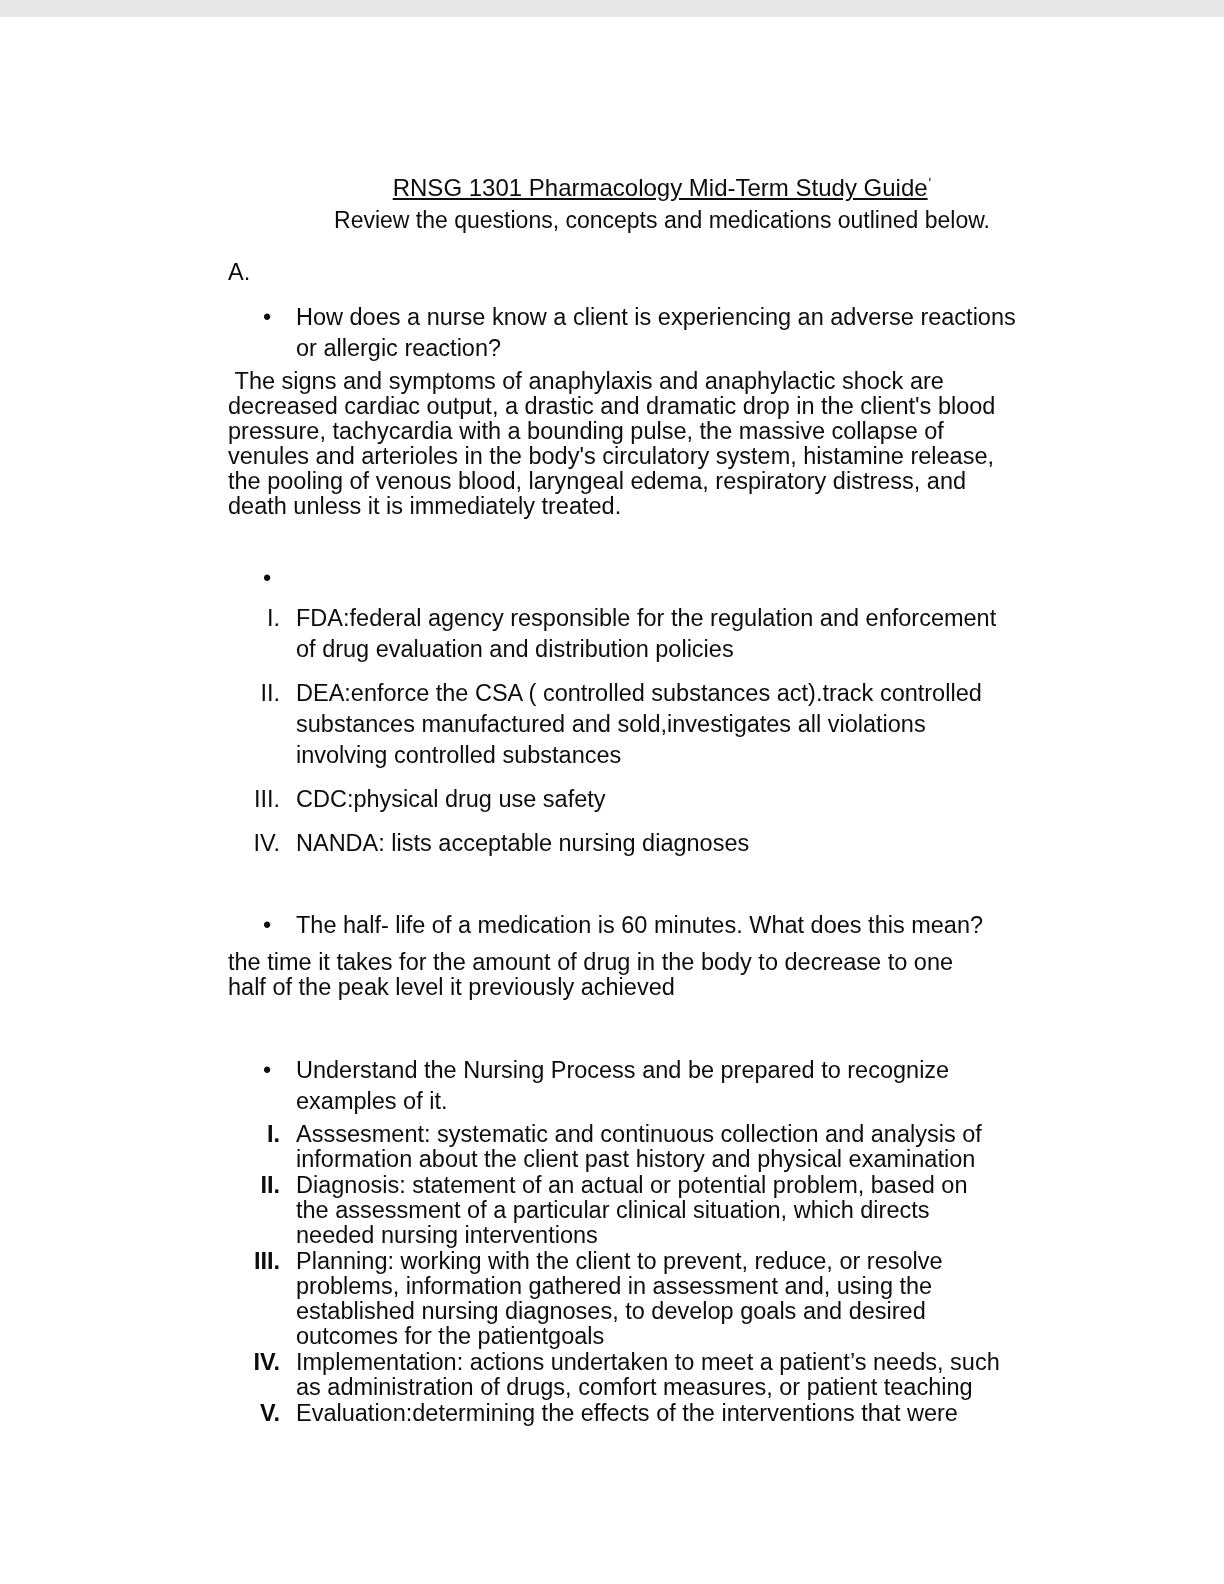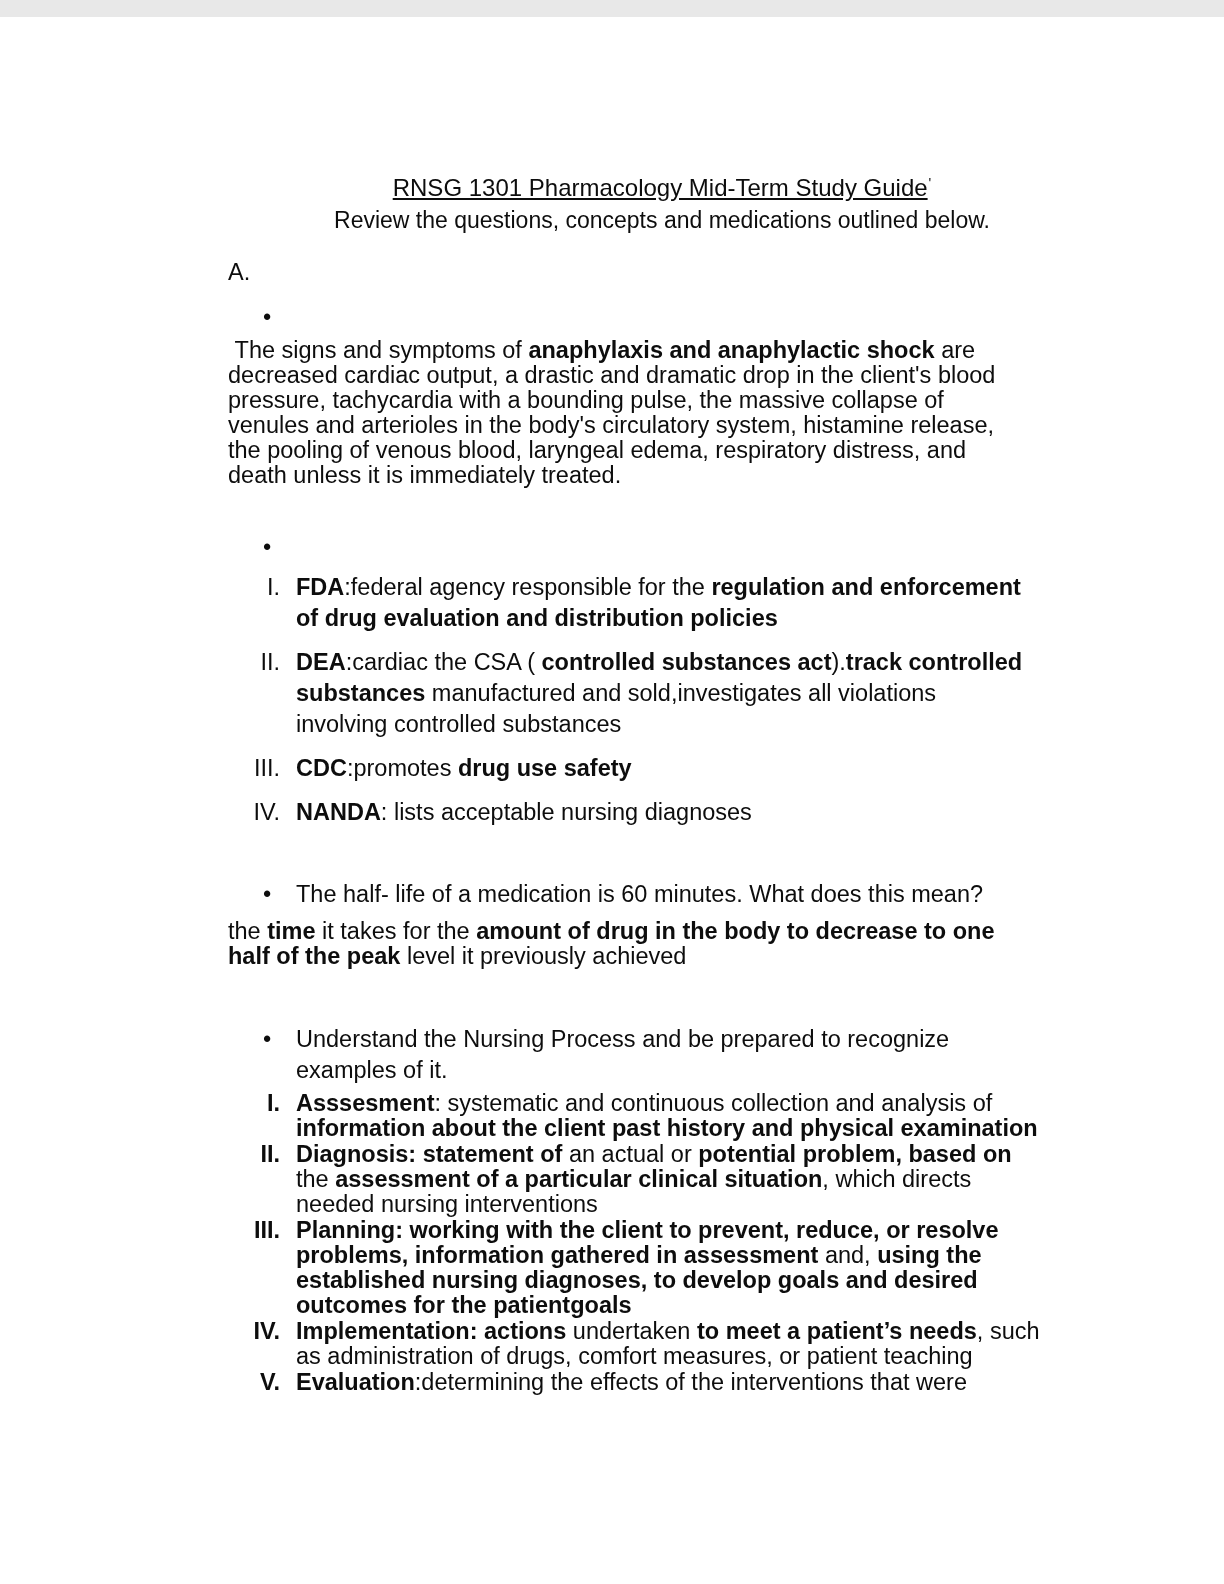--- a/index.html
+++ b/index.html
@@ -4,21 +4,21 @@
 <style>
   html,body{margin:0;padding:0;background:#e8e8e8;}
   .page{
     width:1224px;height:1584px;background:#ffffff;color:#0d0d0d;
     font-family:"Liberation Sans",sans-serif;position:relative;overflow:hidden;
     margin:17px auto;
     padding-left:48px;
   }
   .content{padding:156px 60px 0 180px;}
   .rich,.para{white-space:pre-wrap;}
-  b{font-weight:700;}
+  b{font-weight:400;}
 
   .header{width:868px;text-align:center;font-size:24px;line-height:29px;}
   .utitle{text-decoration:underline;}
   .tmark{font-size:14px;position:relative;top:-8px;margin-left:1px;display:inline-block;text-decoration:none;}
   .subtitle{font-size:23px;}
 
   .section-label{margin-top:22px;font-size:23.5px;line-height:30px;}
 
   .bullet{display:flex;margin-left:35px;font-size:23.5px;line-height:31px;}
   .bullet .marker{flex:none;width:33px;}
@@ -55,47 +55,49 @@
 
     <div class="header">
       <div class="title-line"><span class="utitle"><span>RNSG 1301 Pharmacology Mid-Term Study Guide</span><span class="tmark">'</span></span></div>
       <div class="subtitle">Review the questions, concepts and medications outlined below.</div>
     </div>
 
     <div class="section-label">A.</div>
 
     <div class="bullet q1">
       <span class="marker">•</span>
+      <div class="rich"><span>How does a nurse know a client is experiencing an adverse reactions
+or allergic reaction?</span></div>
     </div>
 
     <div class="para a1"><span> The signs and symptoms of </span><b>anaphylaxis and anaphylactic shock</b><span> are
 decreased cardiac output, a drastic and dramatic drop in the client's blood
 pressure, tachycardia with a bounding pulse, the massive collapse of
 venules and arterioles in the body's circulatory system, histamine release,
 the pooling of venous blood, laryngeal edema, respiratory distress, and
 death unless it is immediately treated.</span></div>
 
     <div class="bullet q2">
       <span class="marker">•</span>
     </div>
 
     <div class="roman r1-1">
       <span class="num">I.</span>
       <div class="rich"><b>FDA</b><span>:federal agency responsible for the </span><b>regulation and enforcement
 of drug evaluation and distribution policies</b></div>
     </div>
     <div class="roman r1-2">
       <span class="num">II.</span>
-      <div class="rich"><b>DEA</b><span>:cardiac the CSA ( </span><b>controlled substances act</b><span>).</span><b>track controlled
+      <div class="rich"><b>DEA</b><span>:enforce the CSA ( </span><b>controlled substances act</b><span>).</span><b>track controlled
 substances</b><span> manufactured and sold,investigates all violations
 involving controlled substances</span></div>
     </div>
     <div class="roman r1-3">
       <span class="num">III.</span>
-      <div class="rich"><b>CDC</b><span>:promotes </span><b>drug use safety</b></div>
+      <div class="rich"><b>CDC</b><span>:physical </span><b>drug use safety</b></div>
     </div>
     <div class="roman r1-4">
       <span class="num">IV.</span>
       <div class="rich"><b>NANDA</b><span>: lists acceptable nursing diagnoses</span></div>
     </div>
 
     <div class="bullet q3">
       <span class="marker">•</span>
       <div class="rich"><span>The half- life of a medication is 60 minutes. What does this mean?</span></div>
     </div>

